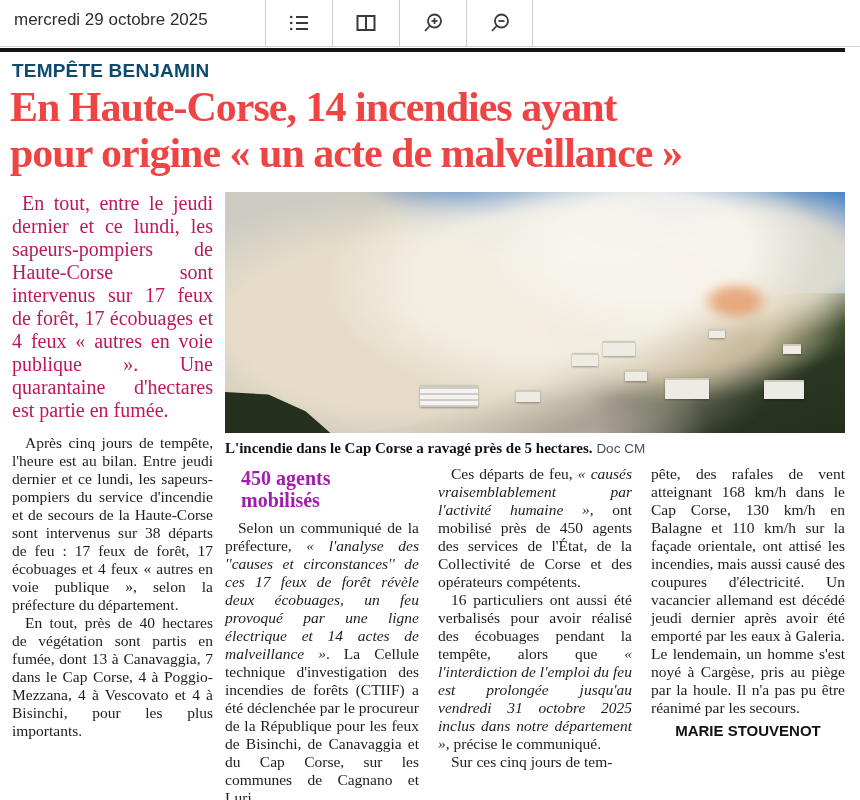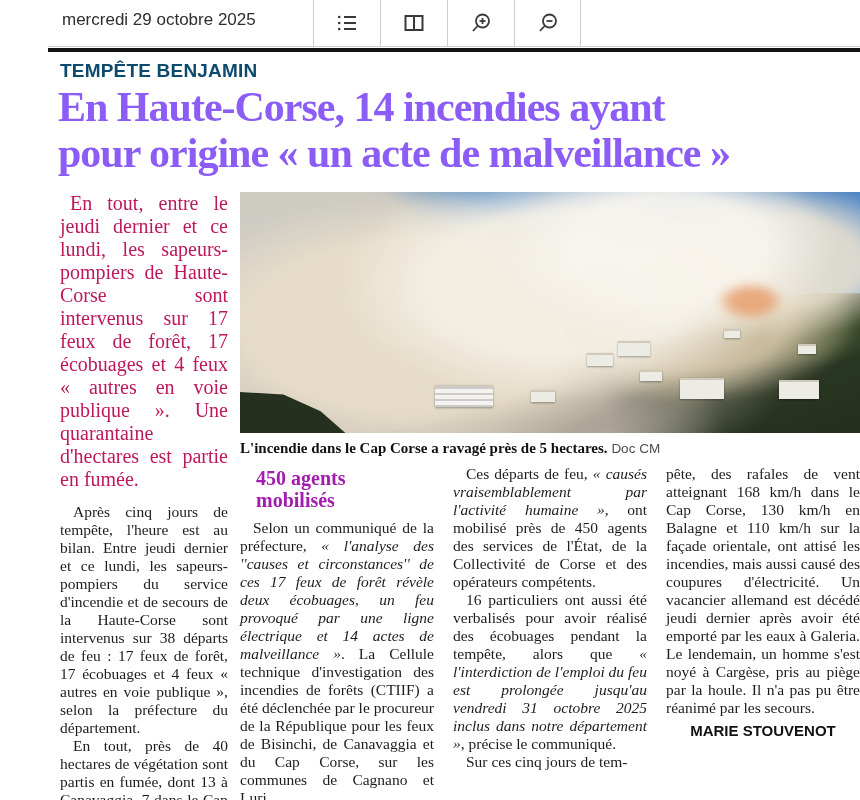--- a/index.html
+++ b/index.html
@@ -1,35 +1,35 @@
 <!DOCTYPE html>
 <html><head>
 <meta charset="utf-8">
 <style>
   * { margin:0; padding:0; box-sizing:border-box; }
   html,body { width:860px; height:800px; overflow:hidden; background:#fff;
     font-family:"Liberation Serif", serif; }
-  .page { position:relative; width:860px; height:800px; background:#fff;padding-left:48px; }
+  .page { position:relative; width:860px; height:800px; background:#fff; }
 
   
   .toolbar { position:relative; height:46px; background:#fff; }
   .date { position:absolute; left:14px; top:10px;
     font-family:"Liberation Sans", sans-serif; font-size:17px; color:#2e2e2e; }
   .tools { position:absolute; left:265px; top:0; height:46px; display:flex; }
   .tool-cell { width:67px; height:46px; display:flex; align-items:center; justify-content:center;
     border-left:1px solid #ccc; cursor:pointer; }
   .tool-cell:last-child { border-right:1px solid #ccc; }
   .tool-cell svg { display:block; }
 
   
   .toolbar-rule { width:860px; height:1px; background:#cfcfcf; }
   .black-rule { width:845px; height:4px; background:#141414; margin-top:1px; }
   .kicker { margin:8px 0 2px 12px; font-family:"Liberation Sans", sans-serif;
     font-weight:bold; font-size:19px; letter-spacing:.2px; color:#0c4a6e; }
-  .headline { margin:2px 0 0 10px; color:#8b5cf6; }
+  .headline { margin:2px 0 0 10px; color:#ef4444; }
   .headline .hl { font-weight:bold; font-size:42px; line-height:46px;
     letter-spacing:-1px; white-space:nowrap; }
 
   
   .main { display:flex; margin:16px 0 0 12px; }
   .col-left { width:201px; margin-right:12px; }
   .right-block { width:620px; }
 
   .intro { font-size:20px; line-height:23px; text-align:justify; color:#be185d; text-indent:10px; }
   .bodytext { font-size:15.5px; line-height:18px; text-align:justify; color:#1c1c1c; }

